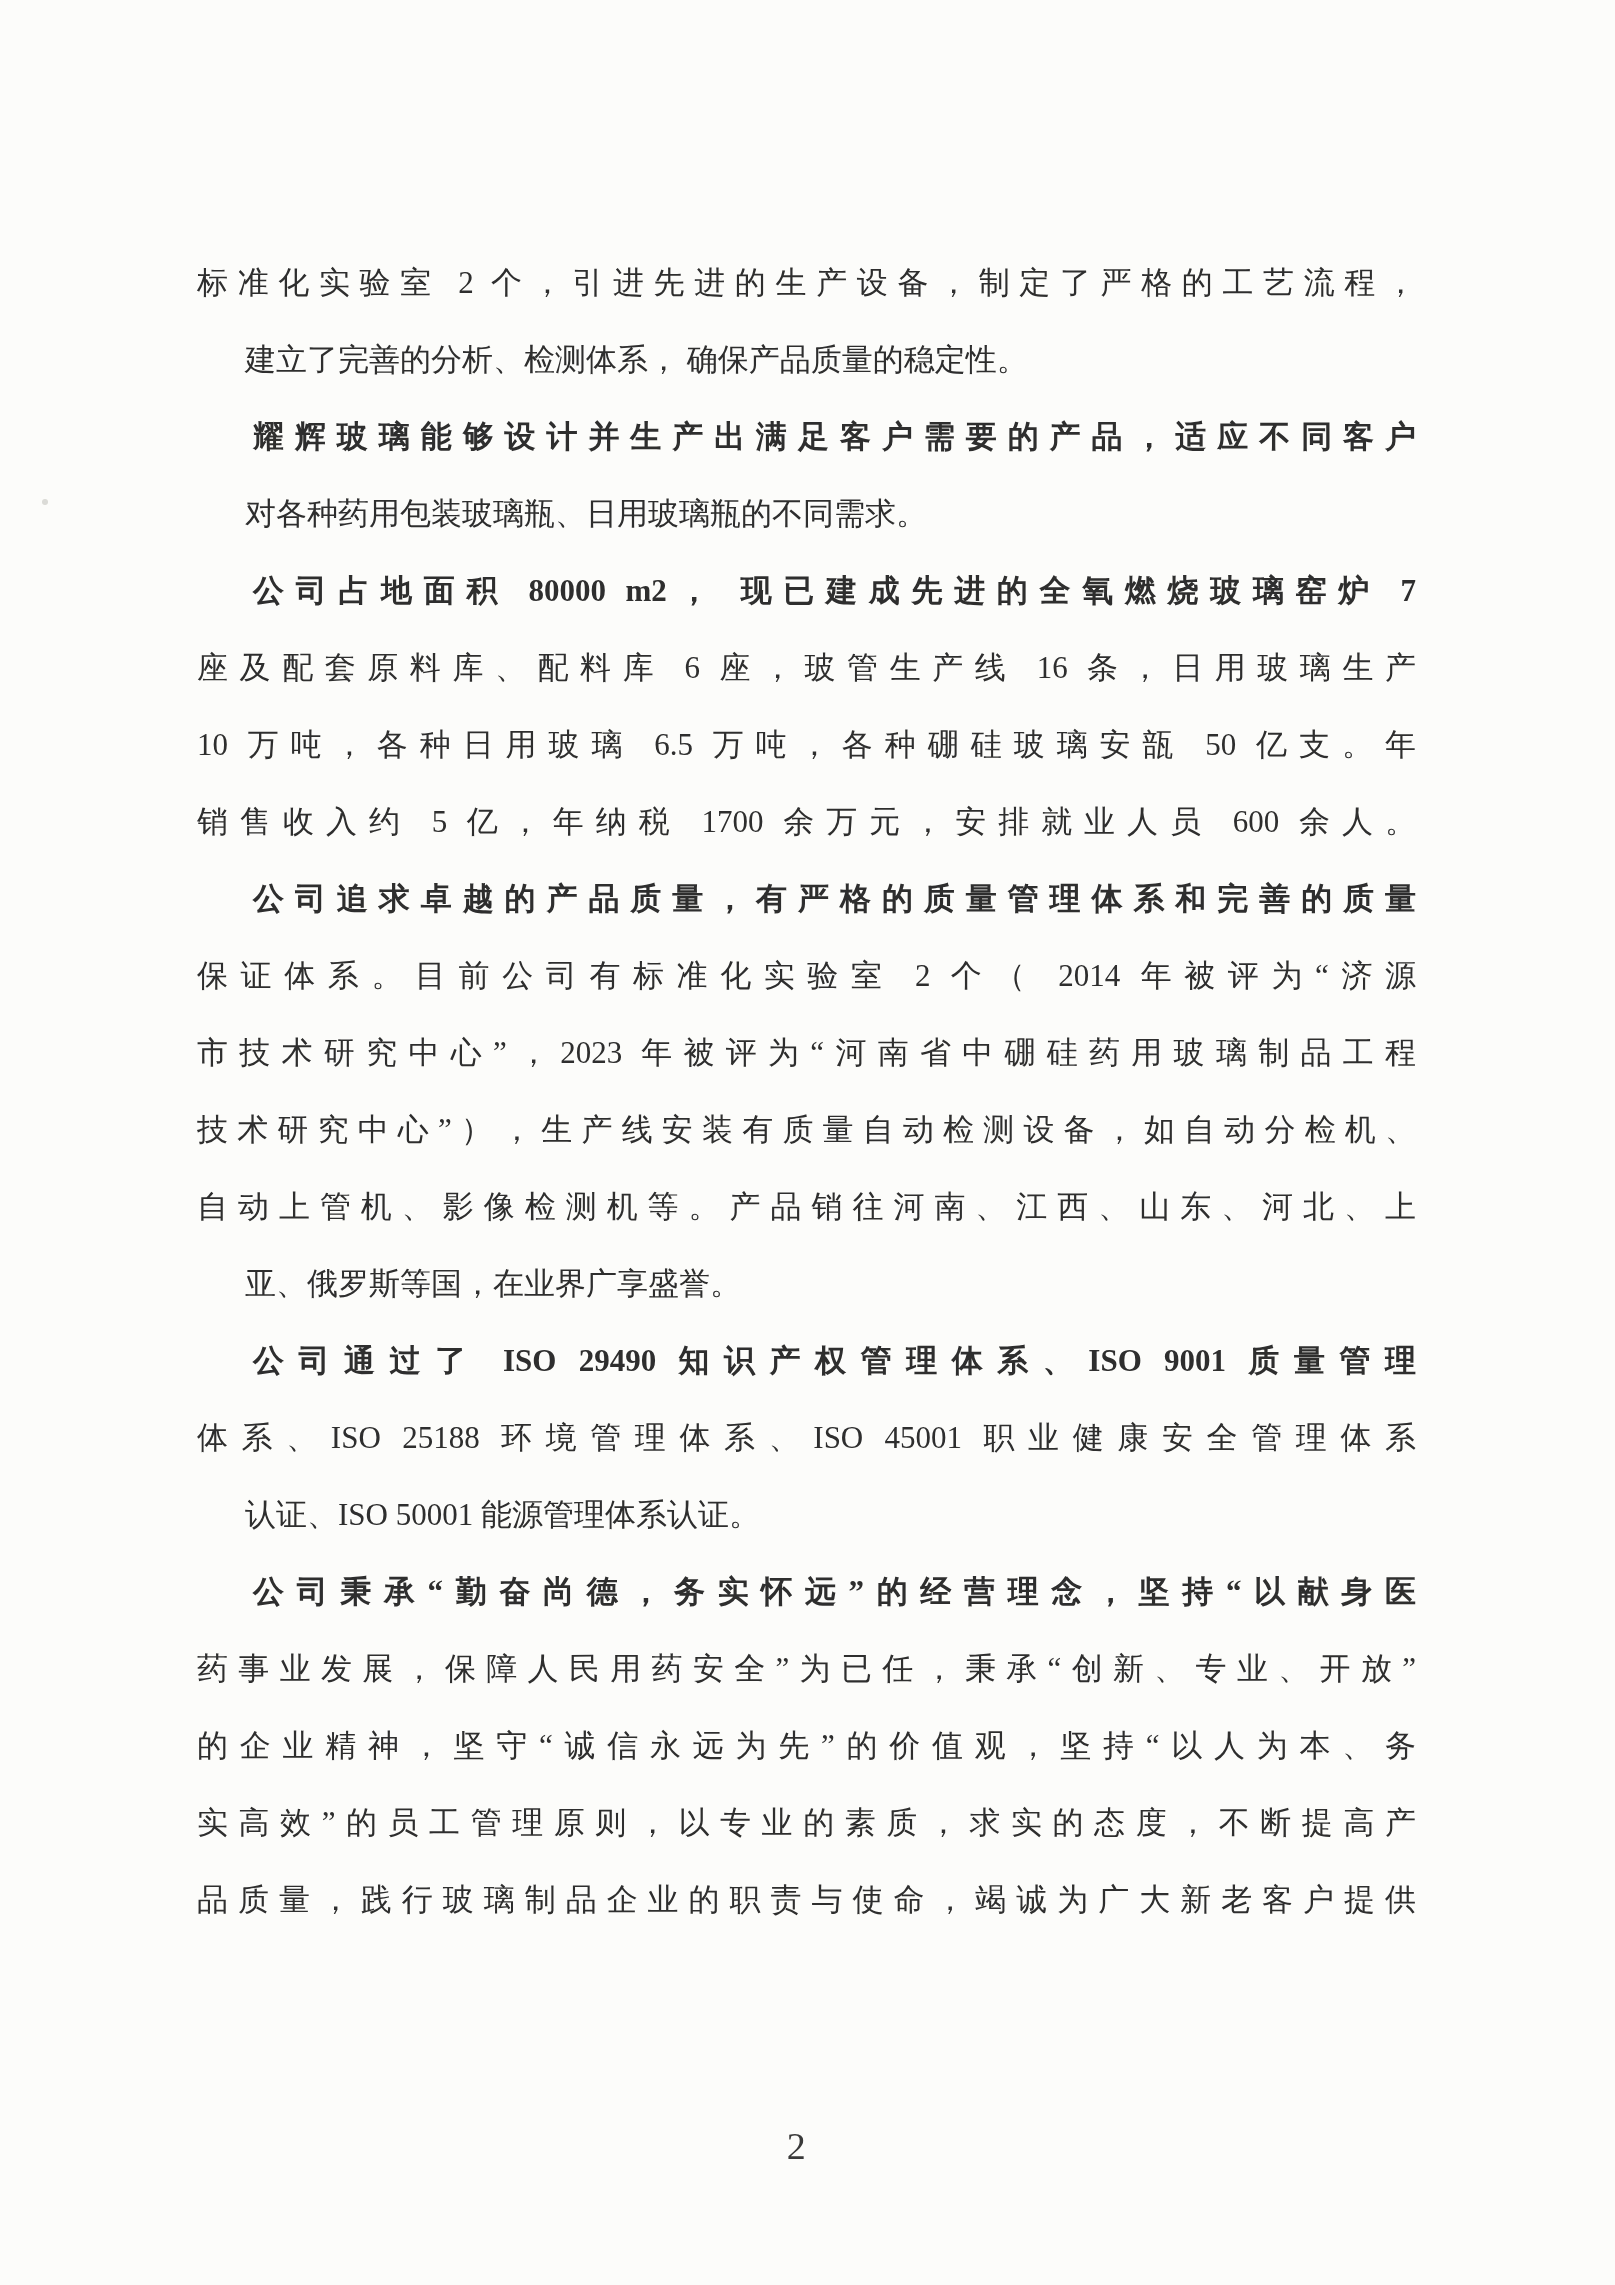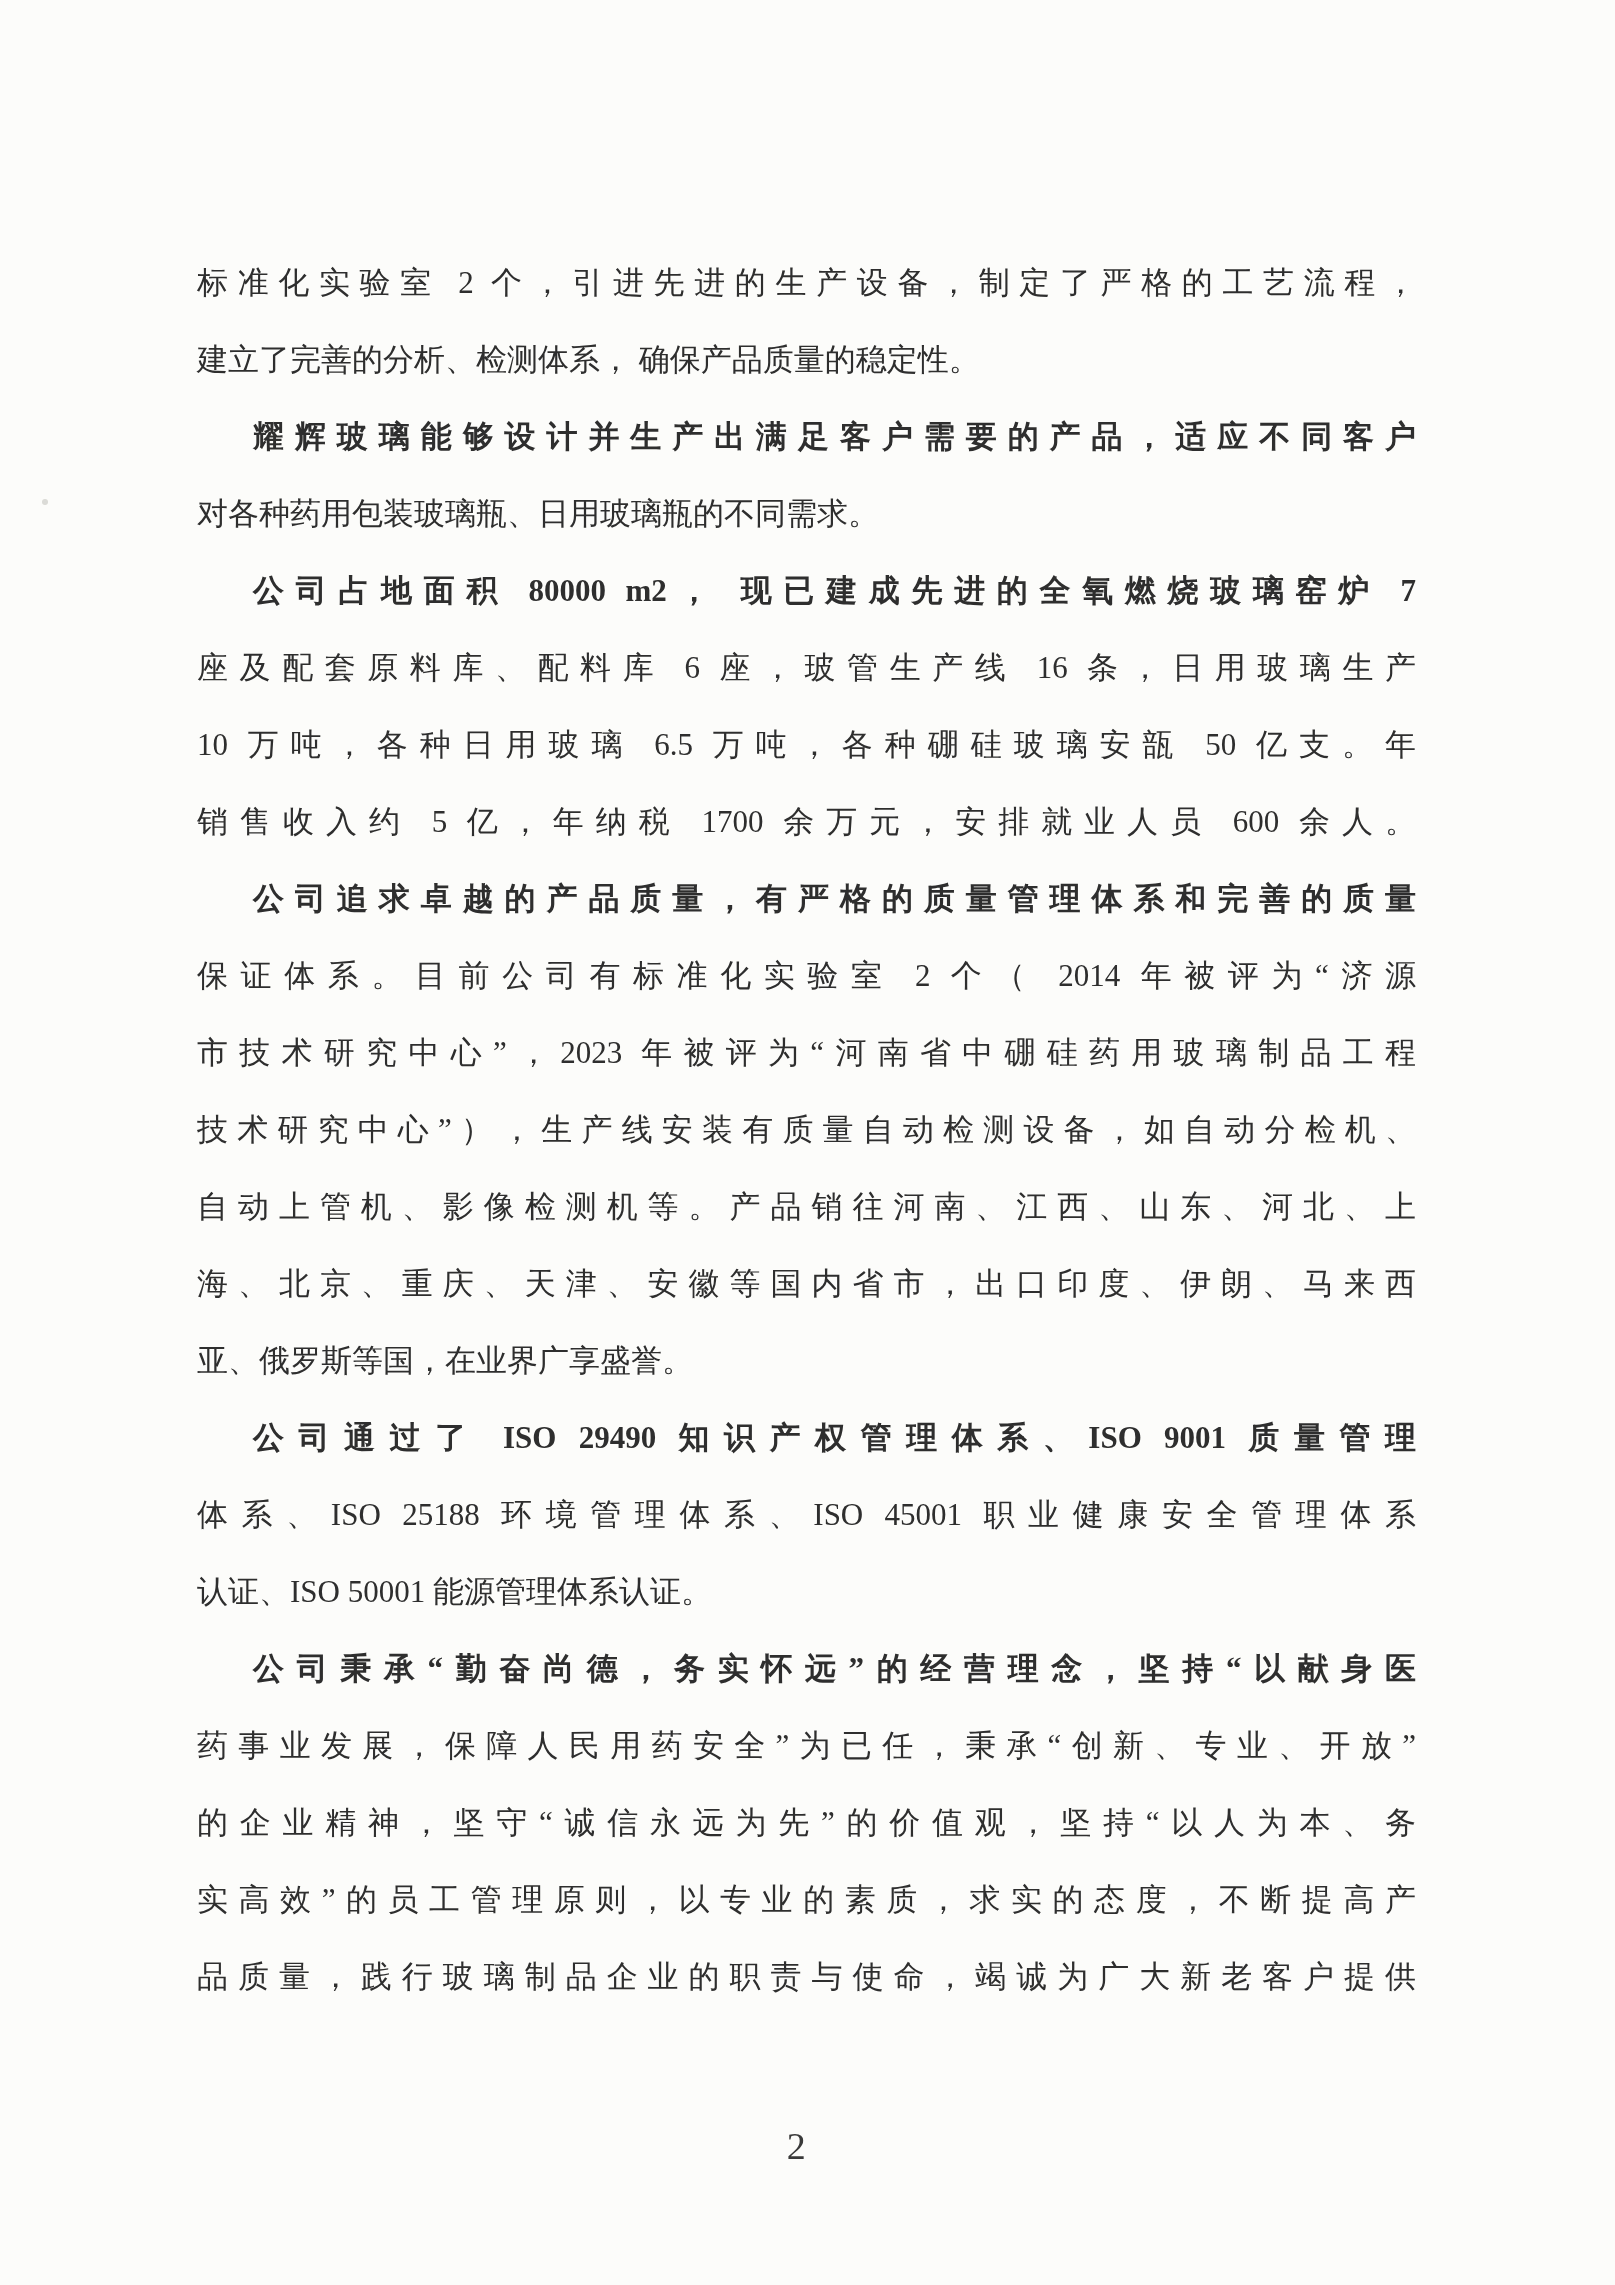--- a/index.html
+++ b/index.html
@@ -25,21 +25,21 @@
     line-height:77px;
     font-size:31px;
     color:#2e2e2e;
     text-align:justify;
     text-align-last:justify;
     text-justify:inter-ideograph;
     letter-spacing:0px;
     white-space:normal;
   }
   .line.indent{ text-indent:56px;font-weight:bold; }
-  .line.para-end{ text-align-last:left; }
+  .line.para-end{ text-align-last:left;margin-left:48px; }
   .page-number{
     position:absolute;
     top:2124px;left:0;
     width:100%;
     transform:translateX(-11.8px);
     text-align:center;
     font-size:38px;
     color:#3a3a3a;
   }
   .artifact-dot{
@@ -64,21 +64,20 @@
     <div class="line para-end">对各种药用包装玻璃瓶、日用玻璃瓶的不同需求。</div>
     <div class="line indent">公司占地面积 80000 m2， 现已建成先进的全氧燃烧玻璃窑炉 7</div>
     <div class="line">座及配套原料库、配料库 6 座，玻管生产线 16 条，日用玻璃生产</div>
     <div class="line">10 万吨，各种日用玻璃 6.5 万吨，各种硼硅玻璃安瓿 50 亿支。年</div>
     <div class="line">销售收入约 5 亿，年纳税 1700 余万元，安排就业人员 600 余人。</div>
     <div class="line indent">公司追求卓越的产品质量，有严格的质量管理体系和完善的质量</div>
     <div class="line">保证体系。目前公司有标准化实验室 2 个（ 2014 年被评为“济源</div>
     <div class="line">市技术研究中心”，2023 年被评为“河南省中硼硅药用玻璃制品工程</div>
     <div class="line">技术研究中心”），生产线安装有质量自动检测设备，如自动分检机、</div>
     <div class="line">自动上管机、影像检测机等。产品销往河南、江西、山东、河北、上</div>
-    <div class="line">海、北京、重庆、天津、安徽等国内省市，出口印度、伊朗、马来西</div>
     <div class="line para-end">亚、俄罗斯等国，在业界广享盛誉。</div>
     <div class="line indent">公司通过了 ISO 29490 知识产权管理体系、ISO 9001 质量管理</div>
     <div class="line">体系、ISO 25188 环境管理体系、ISO 45001 职业健康安全管理体系</div>
     <div class="line para-end">认证、ISO 50001 能源管理体系认证。</div>
     <div class="line indent">公司秉承“勤奋尚德，务实怀远”的经营理念，坚持“以献身医</div>
     <div class="line">药事业发展，保障人民用药安全”为已任，秉承“创新、专业、开放”</div>
     <div class="line">的企业精神，坚守“诚信永远为先”的价值观，坚持“以人为本、务</div>
     <div class="line">实高效”的员工管理原则，以专业的素质，求实的态度，不断提高产</div>
     <div class="line">品质量，践行玻璃制品企业的职责与使命，竭诚为广大新老客户提供</div>
   </div>

